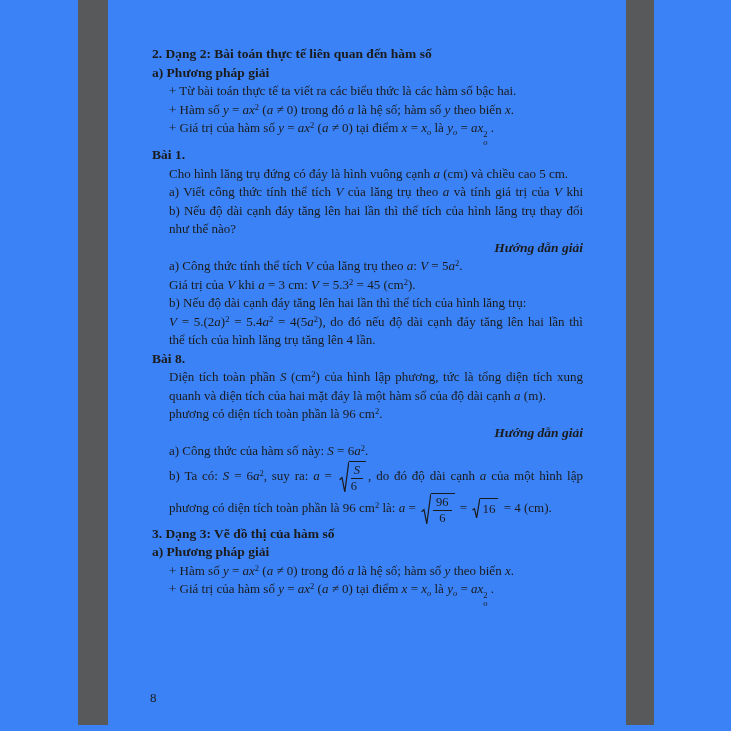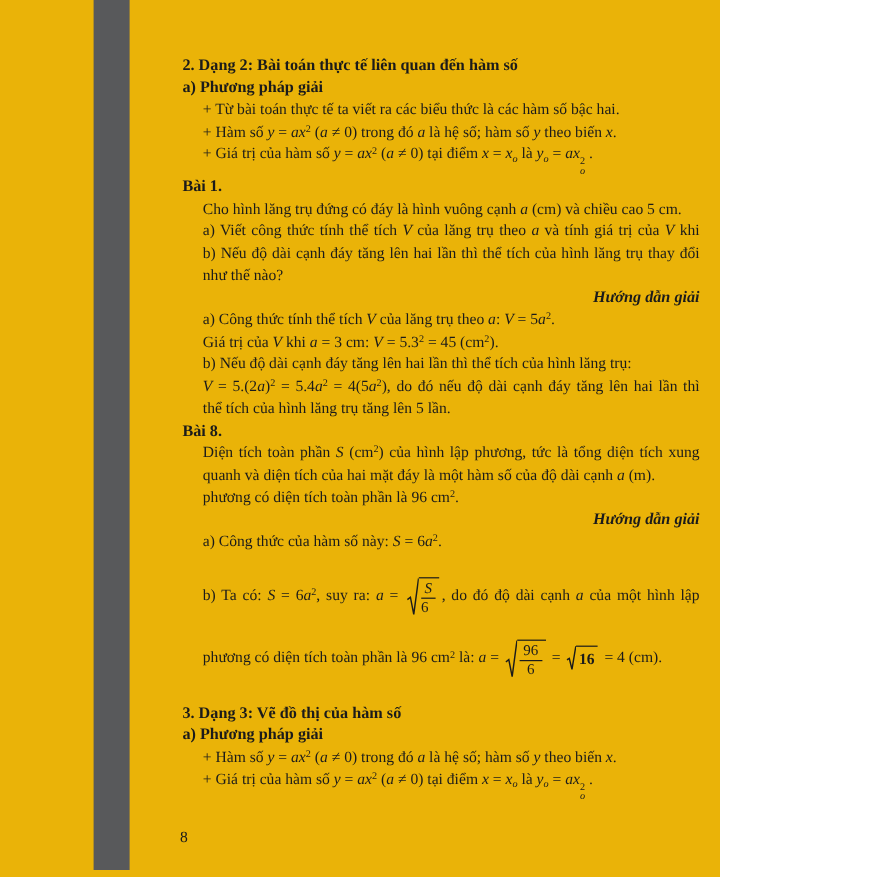--- a/index.html
+++ b/index.html
@@ -2,48 +2,48 @@
 <html><head>
 <meta charset="utf-8">
 <style>
   html,body { margin:0; padding:0; }
   body {
     width:731px; height:731px;
     background:#ffffff;
     font-family:"Liberation Serif","DejaVu Serif",serif;
     color:#1b1b1b;
   }
-  #screen { position:relative; width:600px; height:731px; overflow:hidden; background:#eab308; }
+  #screen { position:relative; width:731px; height:731px; overflow:hidden; background:#3b82f6; }
   .scan-bar { position:absolute; top:0; height:725px; background:#58595b; }
   #bar-left  { left:78px;  width:30px; }
   #bar-right { left:626px; width:28px; }
   #content {
     position:absolute; left:152px; top:45px; width:431px;
     font-size:13px;
   }
   .ln { line-height:18.5px; }
   .h { font-weight:bold; font-size:13.5px; }
   .plus, .body, .bodyj { padding-left:17px; }
   .bodyj { text-align:justify; text-align-last:justify; }
   .center { text-align:right; font-weight:bold; font-style:italic; font-size:13.5px; padding-left:17px; }
-  .tall { margin:20px 0; }
+  .tall { margin:0 0; }
   sup.sp { font-size:8.5px; line-height:0; vertical-align:4px; }
   sub.sb { font-size:8.5px; line-height:0; vertical-align:-3px; }
   .stack { display:inline-flex; flex-direction:column; align-items:center;
            font-size:8.5px; line-height:8px; vertical-align:-5px; }
   .frac { display:inline-flex; flex-direction:column; align-items:center;
           font-size:12.5px; line-height:14px; }
   .frac .num { padding:0 3px 1px; }
   .frac .den { border-top:1px solid #1b1b1b; align-self:stretch; text-align:center; }
   .sqrt { display:inline-flex; position:relative; padding-left:10px;
           vertical-align:middle; margin:0 2px; }
   .sqrt svg { position:absolute; left:0; top:0; width:10px; height:100%; }
   .sqrt .vinc { border-top:1.2px solid #1b1b1b; display:inline-flex;
                 align-items:center; padding:1px 3px 0 2px; }
-  .sqrt.small { padding-left:8px;font-weight:bold; }
+  .sqrt.small { padding-left:8px; }
   .sqrt.small svg { width:8px; }
   #page-number { position:absolute; left:150px; top:690px; font-size:13px; }
 </style>
 </head>
 <body>
 
 <div id="screen">
   <div id="bar-left" class="scan-bar"></div>
   <div id="bar-right" class="scan-bar"></div>
   <div id="content">
@@ -58,21 +58,21 @@
       <div class="ln h">Bài 1.</div>
       <div class="ln body">Cho hình lăng trụ đứng có đáy là hình vuông cạnh <i>a</i> (cm) và chiều cao 5 cm.</div>
       <div class="ln bodyj">a) Viết công thức tính thể tích <i>V</i> của lăng trụ theo <i>a</i> và tính giá trị của <i>V</i> khi</div>
       <div class="ln bodyj">b) Nếu độ dài cạnh đáy tăng lên hai lần thì thể tích của hình lăng trụ thay đổi</div>
       <div class="ln body">như thế nào?</div>
       <div class="ln center">Hướng dẫn giải</div>
       <div class="ln body">a) Công thức tính thể tích <i>V</i> của lăng trụ theo <i>a</i>: <i>V</i> = 5<i>a</i><sup class="sp">2</sup>.</div>
       <div class="ln body">Giá trị của <i>V</i> khi <i>a</i> = 3 cm: <i>V</i> = 5.3<sup class="sp">2</sup> = 45 (cm<sup class="sp">2</sup>).</div>
       <div class="ln body">b) Nếu độ dài cạnh đáy tăng lên hai lần thì thể tích của hình lăng trụ:</div>
       <div class="ln bodyj"><i>V</i> = 5.(2<i>a</i>)<sup class="sp">2</sup> = 5.4<i>a</i><sup class="sp">2</sup> = 4(5<i>a</i><sup class="sp">2</sup>), do đó nếu độ dài cạnh đáy tăng lên hai lần thì</div>
-      <div class="ln body">thể tích của hình lăng trụ tăng lên 5 lần.</div>
+      <div class="ln body">thể tích của hình lăng trụ tăng lên 4 lần.</div>
       <div class="ln h">Bài 8.</div>
       <div class="ln bodyj">Diện tích toàn phần <i>S</i> (cm<sup class="sp">2</sup>) của hình lập phương, tức là tổng diện tích xung</div>
       <div class="ln body">quanh và diện tích của hai mặt đáy là một hàm số của độ dài cạnh <i>a</i> (m).</div>
       <div class="ln body">phương có diện tích toàn phần là 96 cm<sup class="sp">2</sup>.</div>
       <div class="ln center">Hướng dẫn giải</div>
       <div class="ln body">a) Công thức của hàm số này: <i>S</i> = 6<i>a</i><sup class="sp">2</sup>.</div>
       <div class="ln bodyj tall">b) Ta có: <i>S</i> = 6<i>a</i><sup class="sp">2</sup>, suy ra: <i>a</i> = <span class="sqrt big">
           <svg viewBox="0 0 10 24" preserveAspectRatio="none">
             <polyline points="0.5,14 3,12.5 5.8,23.2 9.8,0.7" fill="none" stroke="currentColor" stroke-width="1.2" vector-effect="non-scaling-stroke"></polyline>
           </svg>

